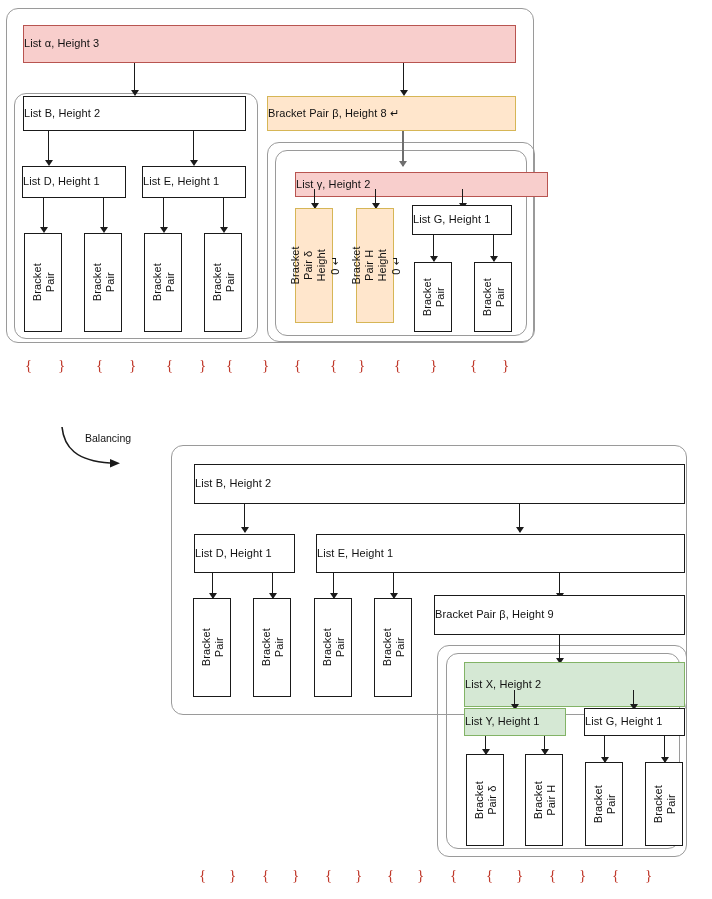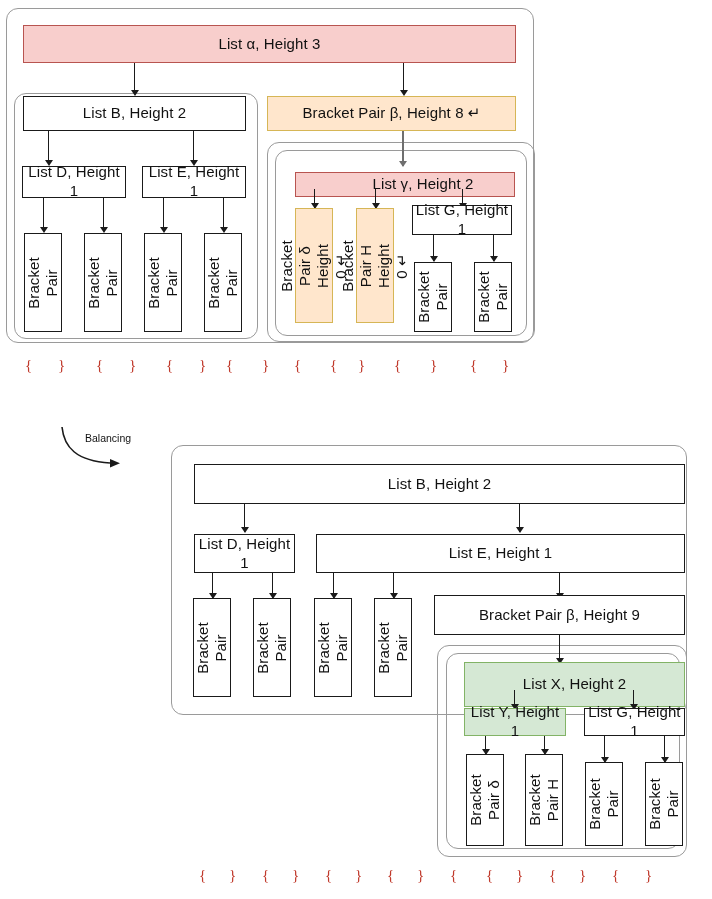--- a/index.html
+++ b/index.html
@@ -29,23 +29,22 @@
     box-sizing: border-box;
   }
   
   .node {
     position: absolute;
     box-sizing: border-box;
     border: 1.6px solid #1a1a1a;
     background: #ffffff;
     display: flex;
     align-items: center;
-    justify-content: center;
     text-align: center;
-    font-size: 15px;
+    font-size: 11px;
     color: #111111;
     line-height: 1.25;
     letter-spacing: 0.1px;
   }
   .node.pink   { background: #f8cecc; border-color: #b85450; }
   .node.yellow { background: #ffe6cc; border-color: #d6b656; }
   .node.green  { background: #d5e8d4; border-color: #82b366; }
 
   .node .lbl { display: block; white-space: pre-line; }
 
@@ -128,21 +127,21 @@
   <div class="edge grey" style="left:402px; top:131px; height:35px;"></div>
   <div class="arrowhead grey" style="left:399px; top:161px;"></div>
 
   <div class="node" style="left:22px; top:166px; width:104px; height:32px;">
     <span class="lbl">List D, Height 1</span>
   </div>
   <div class="node" style="left:142px; top:166px; width:104px; height:32px;">
     <span class="lbl">List E, Height 1</span>
   </div>
 
-  <div class="node pink" style="left:295px; top:172px; width:220px; height:25px;padding-left:36px;">
+  <div class="node pink" style="left:295px; top:172px; width:253px; height:25px;">
     <span class="lbl">List γ, Height 2</span>
   </div>
 
   <div class="edge" style="left:43px; top:198px; height:33px;"></div>
   <div class="arrowhead" style="left:39.5px; top:227px;"></div>
   <div class="edge" style="left:103px; top:198px; height:33px;"></div>
   <div class="arrowhead" style="left:99.5px; top:227px;"></div>
 
   <div class="edge" style="left:163px; top:198px; height:33px;"></div>
   <div class="arrowhead" style="left:159.5px; top:227px;"></div>

